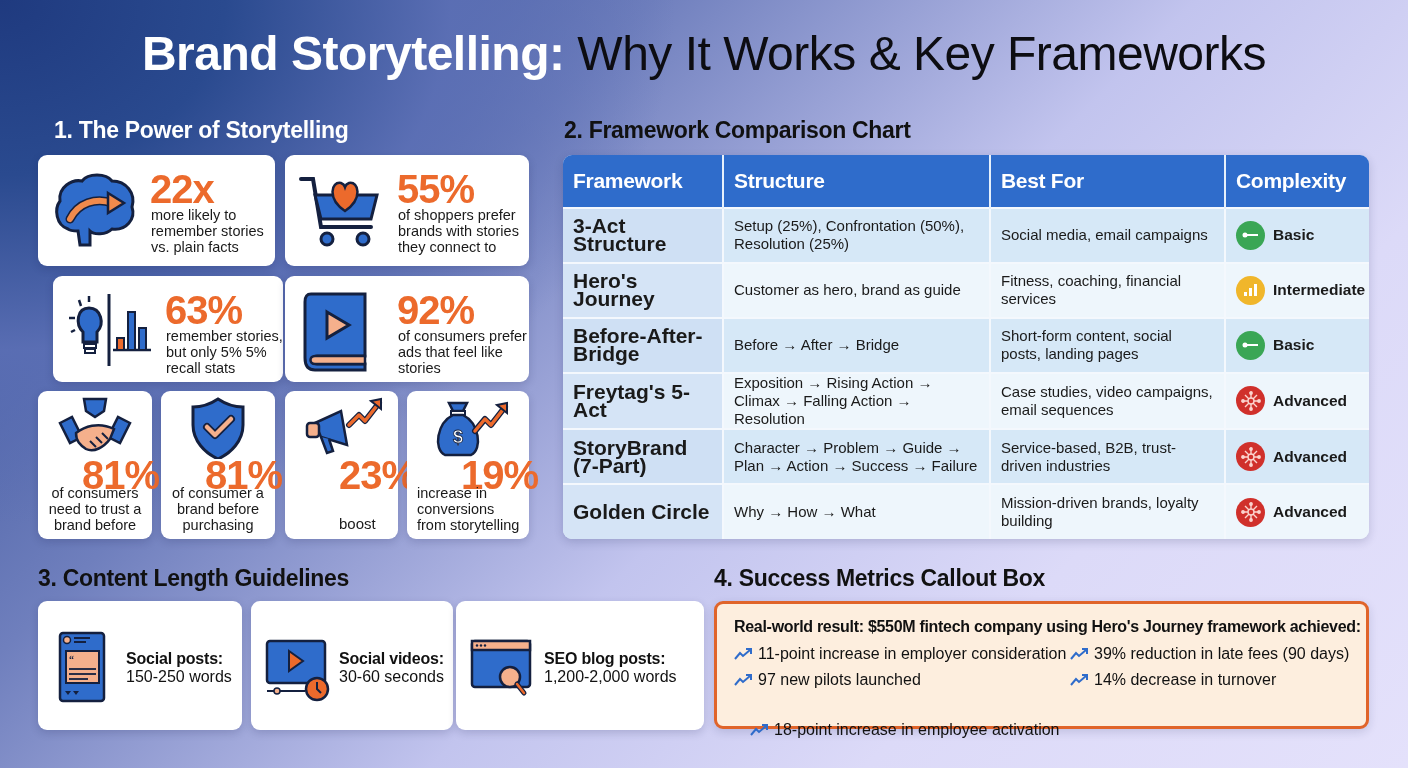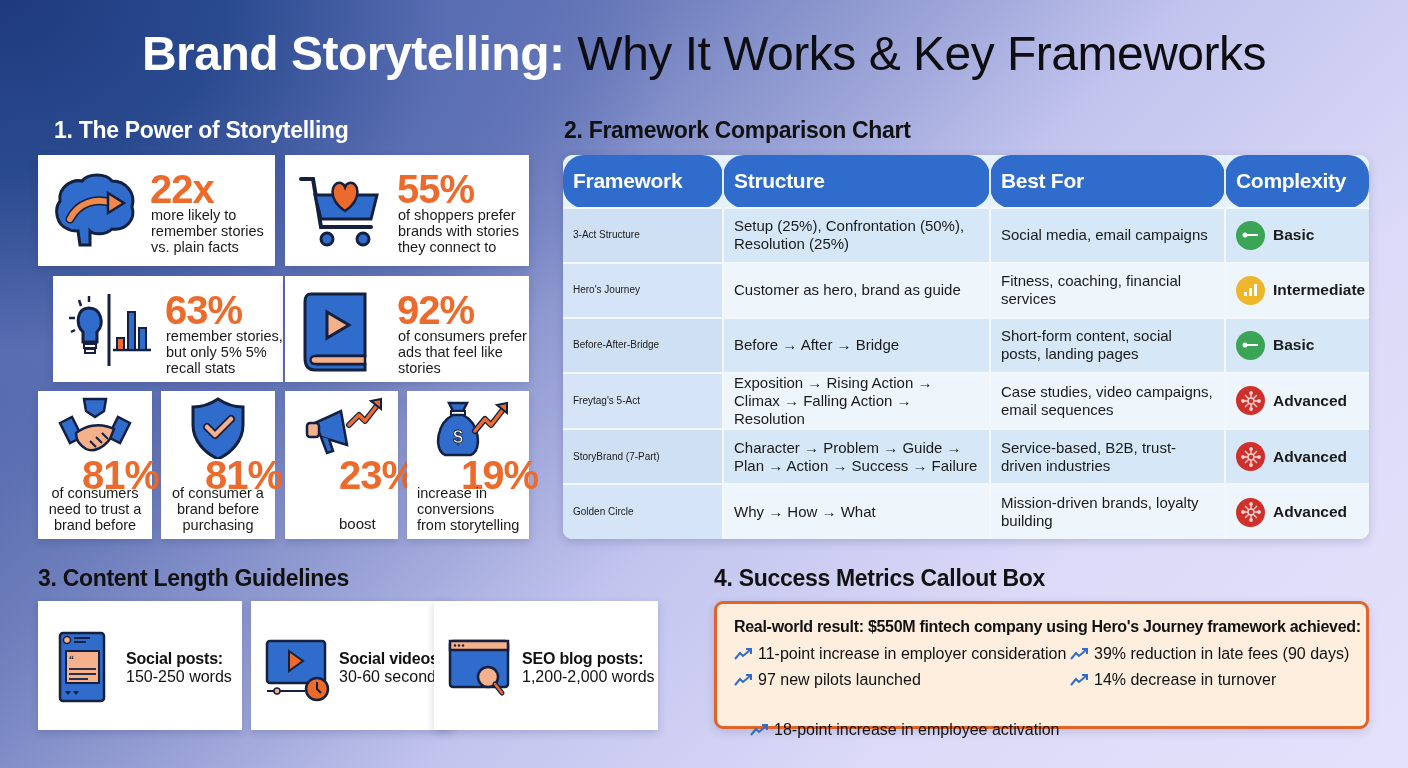--- a/index.html
+++ b/index.html
@@ -19,21 +19,21 @@
   .title .bold { font-weight: 700; color: #fff; }
   .title .reg { font-weight: 400; color: #0d0d12; }
   .section-title {
     position: absolute; font-size: 23px; font-weight: 700; white-space: nowrap;
     font-family: "Liberation Sans", sans-serif; letter-spacing: -0.3px;
   }
   .st-white { color: #fff; }
   .st-dark { color: #111; }
 
   .card {
-    position: absolute; background: #fff; border-radius: 0;
+    position: absolute; background: #fff; border-radius: 9px;
     box-shadow: 0 3px 8px rgba(20,30,80,0.18);
     text-decoration: underline;
   }
   .stat-big {
     color: #ec6a2c; font-weight: 700; font-size: 40px; line-height: 40px; letter-spacing: -1px;
   }
   .stat-text { font-size: 14.5px; line-height: 16px; color: #1a1a1a; }
   .wide .stat-big { position: absolute; left: 112px; top: 14px; }
   .wide .stat-text { position: absolute; left: 113px; top: 52px; width: 130px; }
   .wide .icon { position: absolute; left: 12px; top: 14px; width: 88px; height: 84px; }
@@ -47,30 +47,30 @@
 
   
   .table-wrap {
     position: absolute; left: 563px; top: 155px; width: 806px; height: 384px;
     border-radius: 9px; overflow: hidden; box-shadow: 0 3px 10px rgba(20,30,80,0.18);
     background: #e8f2fb;
   }
   table { border-collapse: collapse; width: 100%; height: 100%; table-layout: fixed; }
   th {
     background: #2f6ccb; color: #fff; font-size: 21px; font-weight: 700; text-align: left;
-    padding: 8px 10px; height: 53px; border-right: 2px solid #e6f0fb; letter-spacing: -0.3px; border-radius: 21px;
+    padding: 8px 10px; height: 53px; border-right: 2px solid #e6f0fb; letter-spacing: -0.3px;
   }
   td {
     font-size: 15px; line-height: 18px; padding: 0 10px; height: 54.5px;
     border-right: 2px solid #f4f8fd; border-top: 2px solid #f4f8fd; color: #1a1a1a;
   }
   th:last-child, td:last-child { border-right: none; }
   tr.odd td { background: #d6e8f7; }
   tr.even td { background: #eef6fc; }
-  td.fw { font-weight: 400; background: #cfe0f4 !important; font-size: 10px; }
+  td.fw { font-weight: 700; background: #cfe0f4 !important; font-size: 21px; }
   tr.even td.fw { background: #d5e4f6 !important; }
   .cx { display: flex; align-items: center; gap: 8px; font-weight: 700; font-size: 15.5px; }
   .badge {
     width: 29px; height: 29px; border-radius: 50%; display: inline-flex;
     align-items: center; justify-content: center; flex: 0 0 29px;
   }
 
   
   .guide .icon { position: absolute; left: 14px; top: 26px; width: 68px; height: 76px; }
   .guide .glabel { position: absolute; left: 88px; top: 48px; font-weight: 700; font-size: 16px; line-height: 19px; letter-spacing: -0.2px; }
@@ -353,21 +353,21 @@
     <path d="M24 24 L38 34 L24 44 Z" fill="#ec6a2c" stroke="#14203f" stroke-width="2"></path>
     <line x1="2" y1="64" x2="40" y2="64" stroke="#14203f" stroke-width="2"></line>
     <circle cx="12" cy="64" r="3" fill="#f5b08c" stroke="#14203f" stroke-width="1.5"></circle>
     <circle cx="52" cy="62" r="11" fill="#ec6a2c" stroke="#14203f" stroke-width="2.5"></circle>
     <path d="M52 55 L52 62 L56 66" fill="none" stroke="#14203f" stroke-width="2"></path>
   </svg>
   <div class="glabel">Social videos:</div>
   <div class="gval">30-60 seconds</div>
 </div>
 
-<div class="card guide" style="left:434px; top:601px; width:224px; height:129px;">
+<div class="card guide" style="left:456px; top:601px; width:248px; height:129px;">
   <svg class="icon" viewBox="0 0 68 76">
     <rect x="2" y="14" width="58" height="46" rx="3" fill="#2f6ccb" stroke="#14203f" stroke-width="2.5"></rect>
     <rect x="2" y="14" width="58" height="9" fill="#f5b08c" stroke="#14203f" stroke-width="2.5"></rect>
     <circle cx="7" cy="18.5" r="1.2" fill="#14203f"></circle>
       <circle cx="11" cy="18.5" r="1.2" fill="#14203f"></circle>
       <circle cx="15" cy="18.5" r="1.2" fill="#14203f"></circle>
     <circle cx="40" cy="50" r="10" fill="#f5b08c" stroke="#14203f" stroke-width="2.5"></circle>
     <line x1="47" y1="57" x2="54" y2="66" stroke="#14203f" stroke-width="5" stroke-linecap="round"></line>
     <line x1="47" y1="57" x2="54" y2="66" stroke="#ec6a2c" stroke-width="2.5" stroke-linecap="round"></line>
   </svg>

